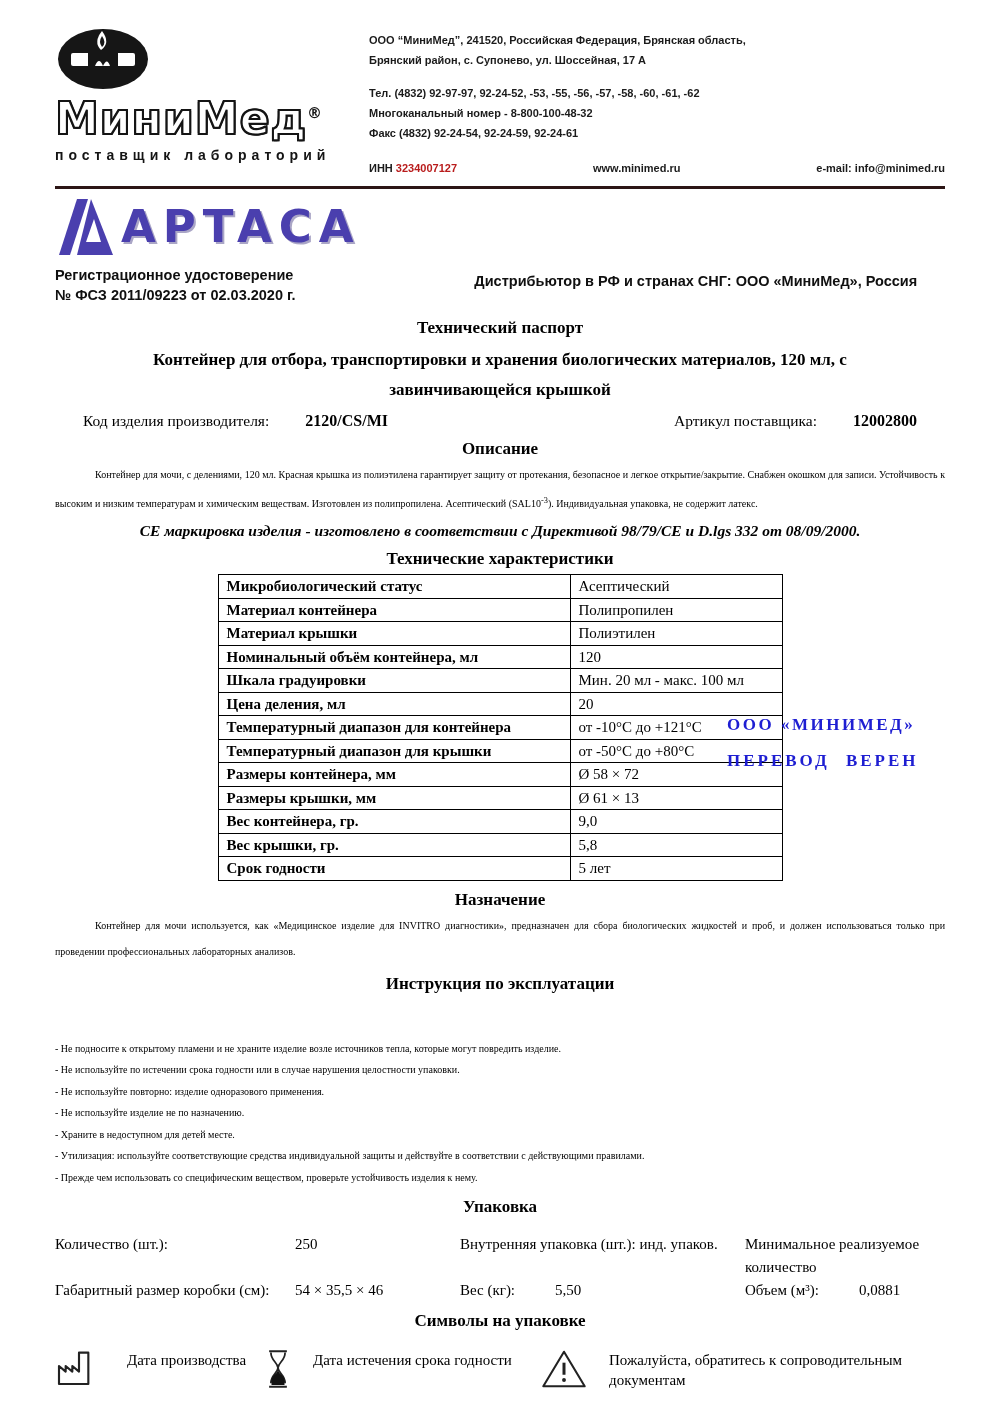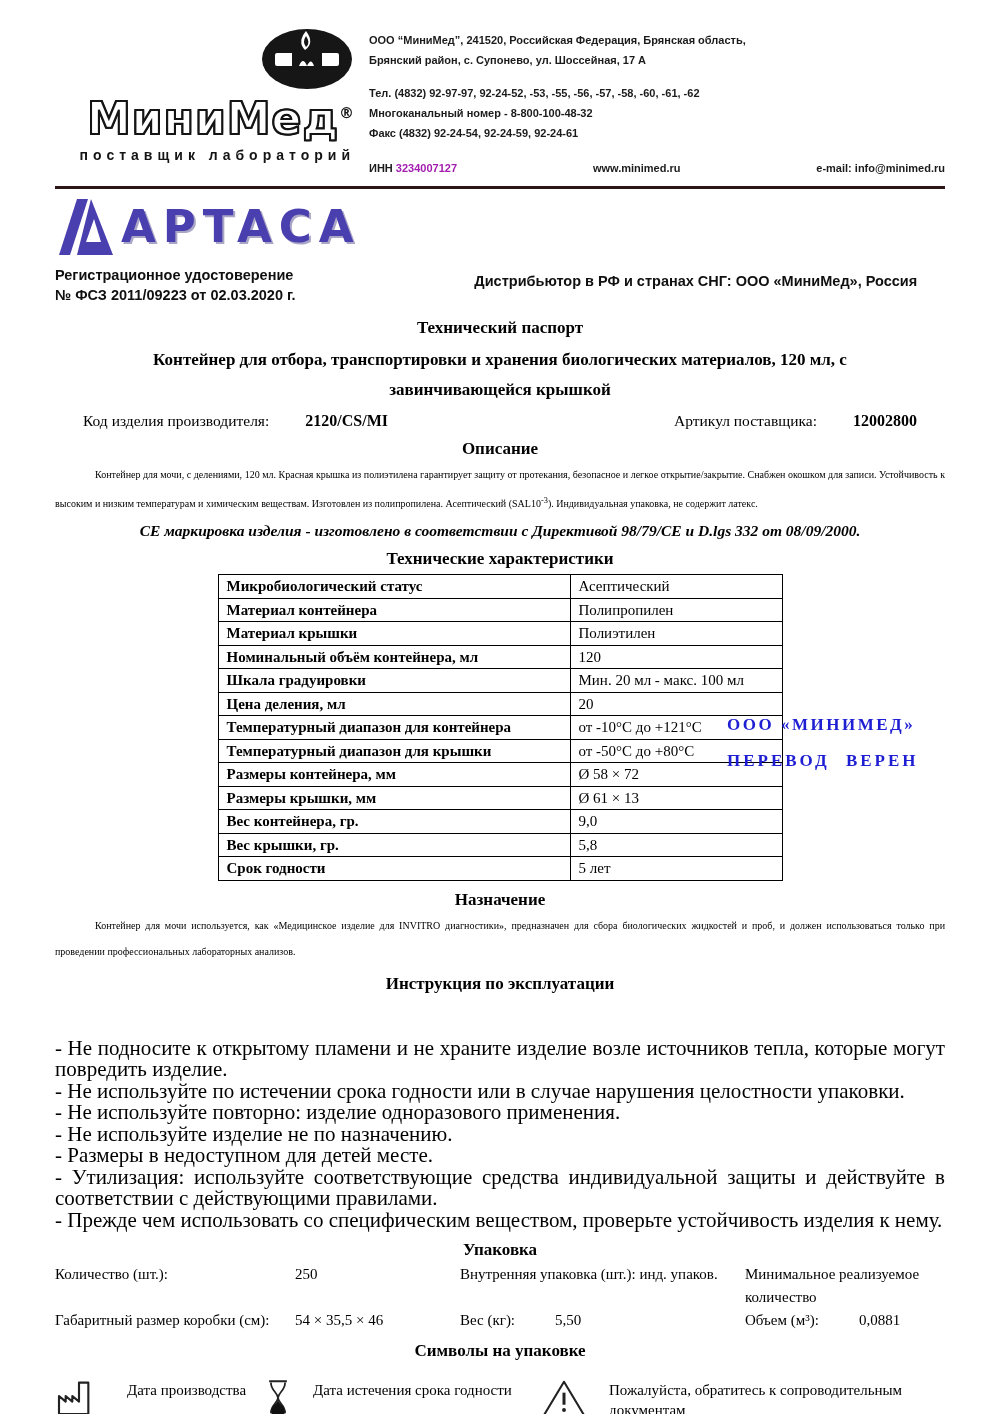--- a/index.html
+++ b/index.html
@@ -2,35 +2,35 @@
 <html><head>
 <meta charset="utf-8">
 <style>
   html,body{margin:0;padding:0;background:#fff;}
   .page{width:1000px;height:1414px;position:relative;background:#fff;color:#000;
         font-family:"Liberation Serif","DejaVu Serif",serif;
         padding:24px 55px 0;box-sizing:border-box;overflow:hidden;}
 
   
   .letterhead{display:flex;}
-  .lh-left{width:300px;text-align:right;padding-top:2px;}
+  .lh-left{width:300px;text-align:left;padding-top:2px;}
   .brand-name{font-family:"DejaVu Sans","Liberation Sans",sans-serif;font-weight:bold;
         font-size:44px;line-height:1.05;color:#fff;-webkit-text-stroke:2px #141414;
         text-shadow:-1px -1px 0 #141414,1px -1px 0 #141414,-1px 1px 0 #141414,1px 1px 0 #141414;
         letter-spacing:1px;white-space:nowrap;}
   .brand-reg{font-size:15px;color:#141414;-webkit-text-stroke:0;text-shadow:none;
         vertical-align:super;font-weight:bold;}
   .tagline{font-family:"Liberation Sans","DejaVu Sans",sans-serif;font-weight:bold;
         font-size:14px;letter-spacing:5px;margin-top:5px;color:#141414;white-space:nowrap;}
   .lh-right{flex:1;padding-left:14px;padding-top:6px;
         font-family:"Liberation Sans","DejaVu Sans",sans-serif;font-weight:bold;
         font-size:11px;line-height:20px;color:#1b1b1b;}
   .lh-gap{height:13px;}
   .inn-row{display:flex;justify-content:space-between;margin-top:15px;}
-  .inn-num{color:#a21caf;}
+  .inn-num{color:#b91c1c;}
 
   .rule{border-top:3px solid #2c1515;margin:8px 0 6px;}
 
   
   .mfr-row{display:flex;align-items:flex-start;}
   .aptaca-logo{width:330px;display:flex;align-items:center;gap:4px;}
   .aptaca-word{font-family:"DejaVu Sans","Liberation Sans",sans-serif;font-weight:800;
         font-size:45px;letter-spacing:7px;color:#4a3fae;line-height:1;
         text-shadow:2px 2px 0 rgba(42,32,112,.4);}
   .mfr-lines{flex:1;text-align:center;padding-top:6px;
@@ -53,24 +53,24 @@
   .ce{text-align:center;font-weight:bold;font-style:italic;font-size:15.5px;margin:5px 0 3px;}
 
   table.specs{border-collapse:collapse;margin:5px auto 0;width:565px;font-size:15px;}
   table.specs td{border:1px solid #000;padding:1px 8px;height:20.5px;}
   td.l{font-weight:bold;width:335px;}
 
   .stamp{position:absolute;left:727px;top:716px;font-weight:bold;font-size:17px;
         line-height:1;letter-spacing:2.5px;white-space:nowrap;}
   .stamp .s2{margin-top:19px;letter-spacing:3px;word-spacing:9px;}
 
-  .instr{font-size:21px;line-height:21.5px;text-align:justify;margin-top:44px;}
+  .instr{font-size:10px;line-height:21.5px;text-align:justify;margin-top:44px;}
 
   .pack-grid{display:grid;grid-template-columns:240px 165px 285px 1fr;
-        font-size:15px;line-height:23px;margin-top:3px;}
+        font-size:15px;line-height:23px;margin-top:16px;}
   .pack-val-gap{display:inline-block;min-width:40px;}
 
   .symbols-grid{display:grid;grid-template-columns:72px 138px 48px 228px 68px 1fr;
         row-gap:16px;margin-top:16px;align-items:start;font-size:15px;line-height:20px;}
   .sym-label{padding-top:3px;}
   .icon-box{display:flex;align-items:flex-start;}
 </style>
 </head>
 <body>
 
@@ -204,21 +204,21 @@
 
   <div class="h">Назначение</div>
   <div class="para">Контейнер для мочи используется, как «Медицинское изделие для INVITRO диагностики», предназначен для сбора биологических жидкостей и проб, и должен использоваться только при проведении профессиональных лабораторных анализов.</div>
 
   <div class="h">Инструкция по эксплуатации</div>
   <div class="instr">
     <div>- Не подносите к открытому пламени и не храните изделие возле источников тепла, которые могут повредить изделие.</div>
     <div>- Не используйте по истечении срока годности или в случае нарушения целостности упаковки.</div>
     <div>- Не используйте повторно: изделие одноразового применения.</div>
     <div>- Не используйте изделие не по назначению.</div>
-    <div>- Размеры в недоступном для детей месте.</div>
+    <div>- Храните в недоступном для детей месте.</div>
     <div>- Утилизация: используйте соответствующие средства индивидуальной защиты и действуйте в соответствии с действующими правилами.</div>
     <div>- Прежде чем использовать со специфическим веществом, проверьте устойчивость изделия к нему.</div>
   </div>
 
   <div class="h">Упаковка</div>
   <div class="pack-grid">
     <div>Количество (шт.):</div>
     <div>250</div>
     <div>Внутренняя упаковка (шт.): инд. упаков.</div>
     <div>Минимальное реализуемое количество</div>

